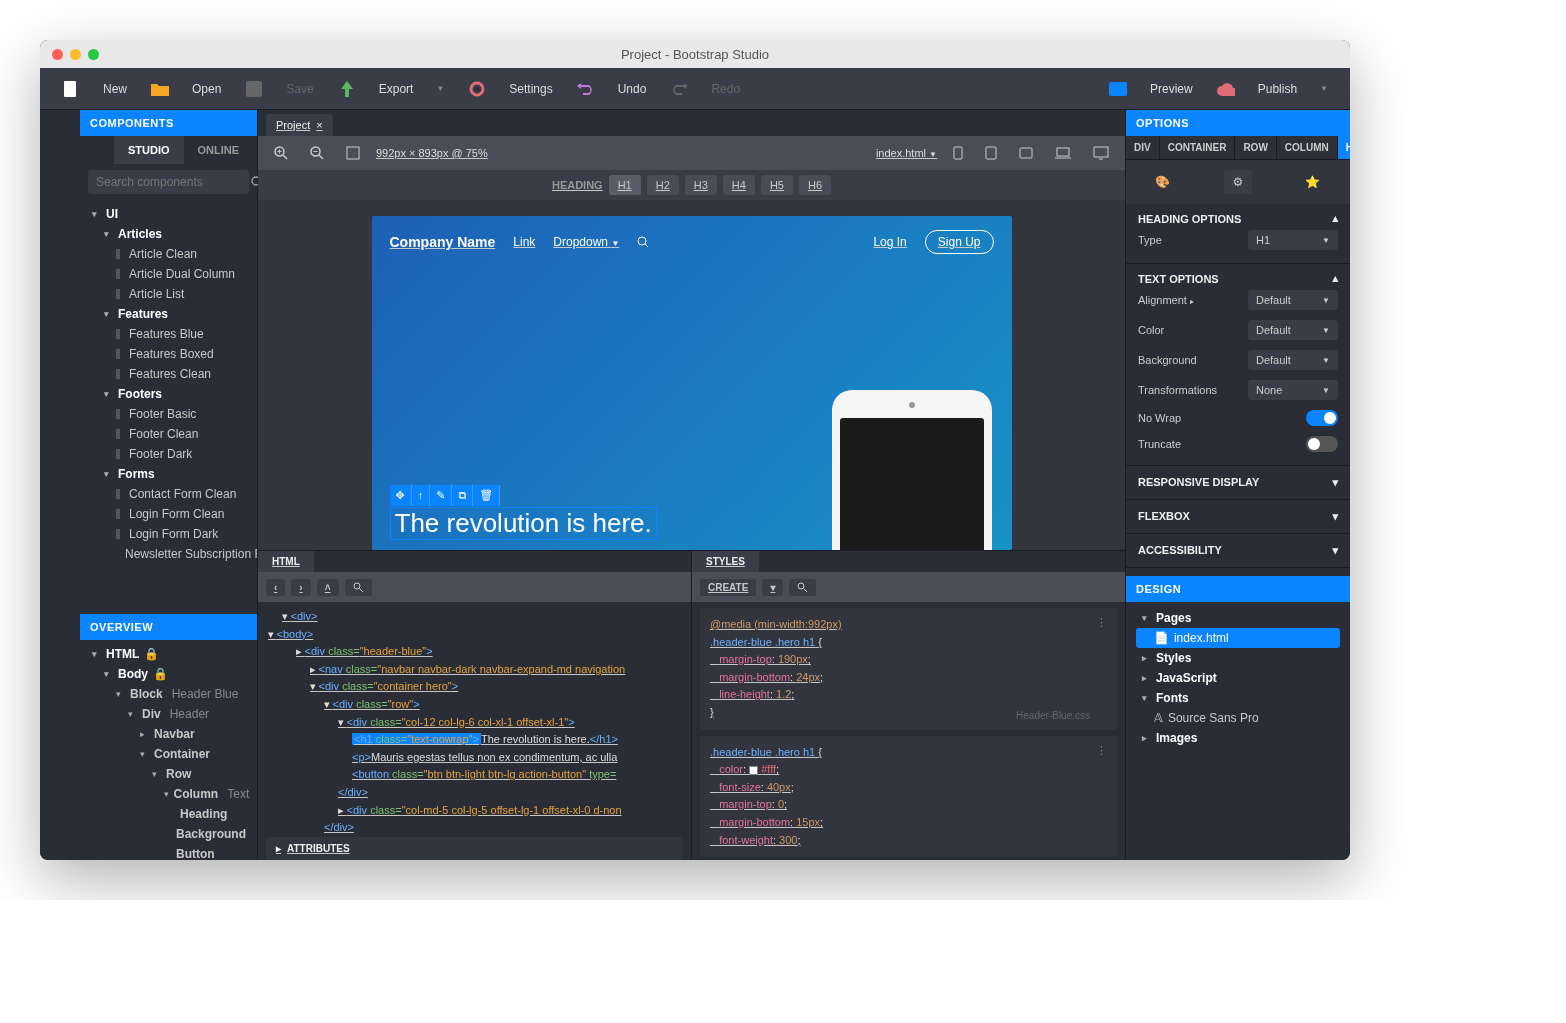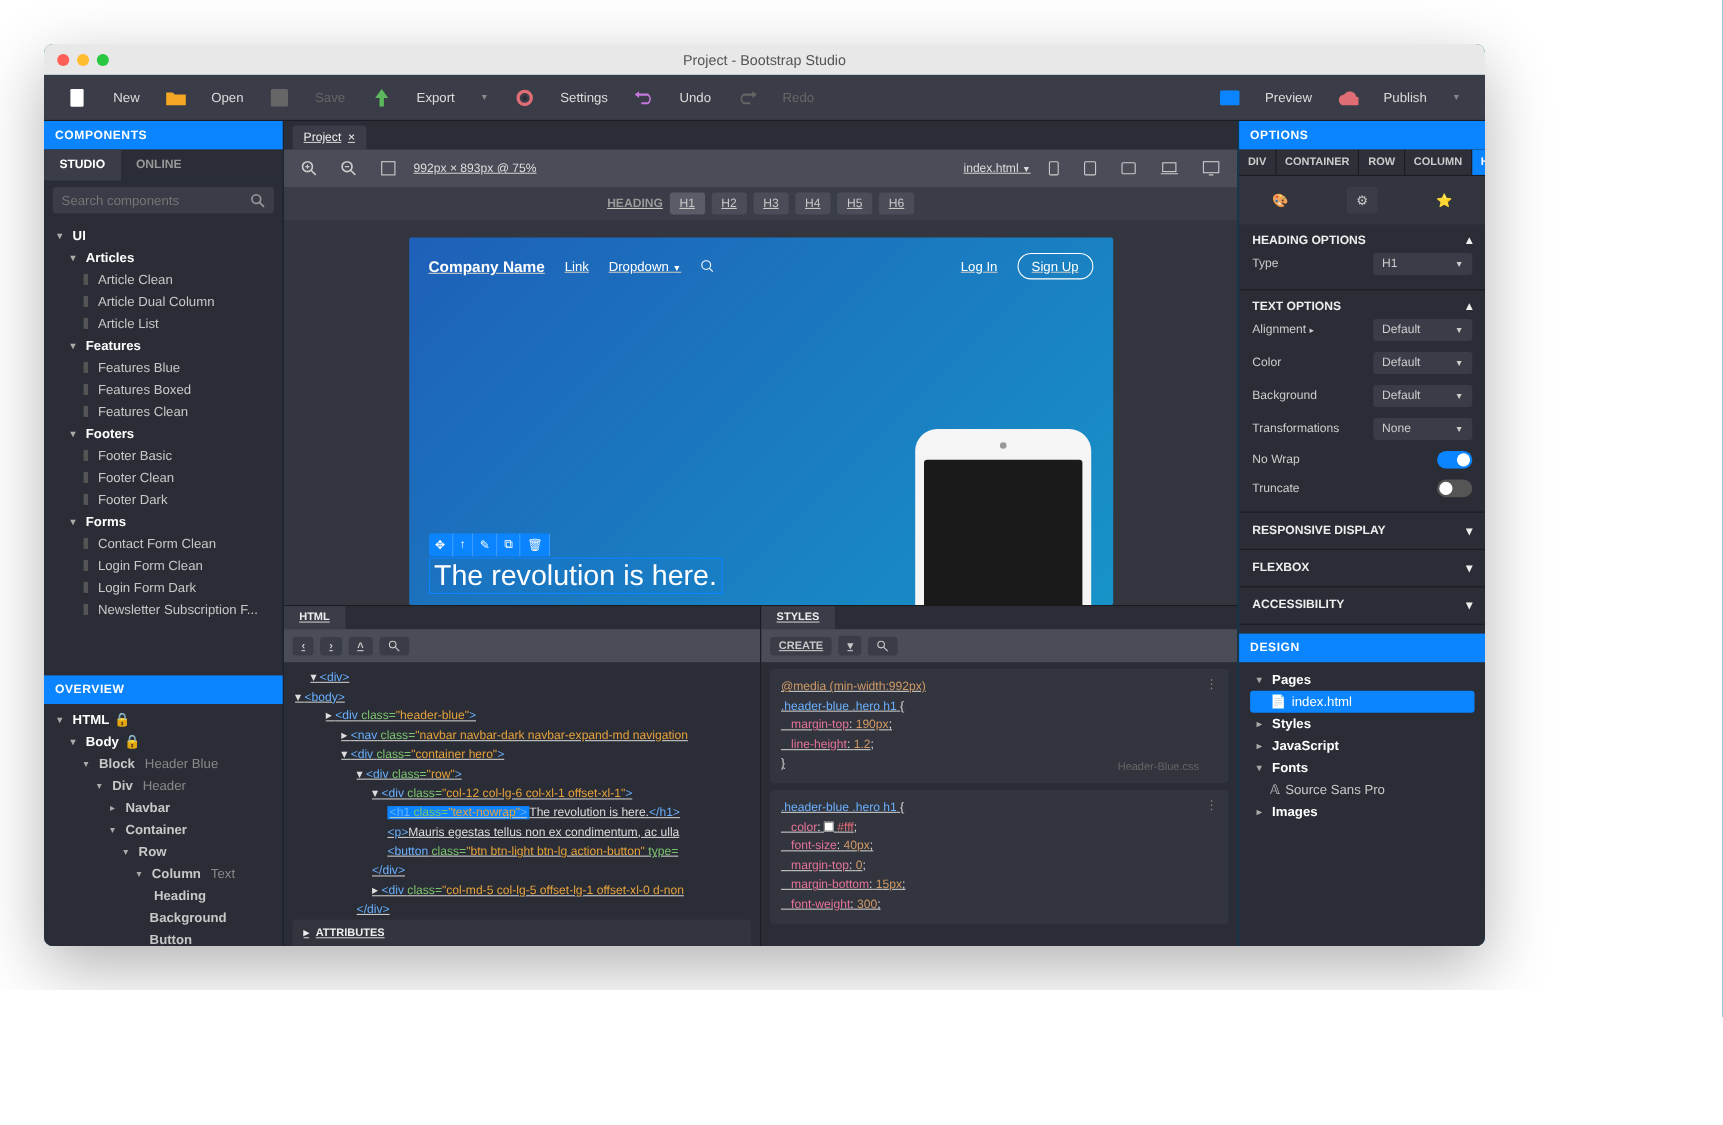--- a/index.html
+++ b/index.html
@@ -1,33 +1,33 @@
 <!DOCTYPE html>
 <html><head>
 <meta charset="utf-8">
 <style>
 * { margin: 0; padding: 0; box-sizing: border-box; font-family: -apple-system, "Helvetica Neue", Arial, sans-serif; }
 body { background: #fff; padding: 40px; }
-.window { width: 1310px; height: 820px; background: #0369a1; border-radius: 8px; box-shadow: 0 20px 60px rgba(0,0,0,0.3); overflow: hidden; display: flex; flex-direction: column; font-size: 12px; color: #c8c8c8; }
+.window { width: 1310px; height: 820px; background: #14532d; border-radius: 8px; box-shadow: 0 20px 60px rgba(0,0,0,0.3); overflow: hidden; display: flex; flex-direction: column; font-size: 12px; color: #c8c8c8; }
 .titlebar { height: 28px; background: #e8e8e8; display: flex; align-items: center; padding: 0 12px; position: relative; }
 .traffic-lights { display: flex; gap: 7px; }
 .tl { width: 11px; height: 11px; border-radius: 50%; }
 .tl-red { background: #ff5f57; } .tl-yellow { background: #febc2e; } .tl-green { background: #28c840; }
 .win-title { position: absolute; left: 50%; transform: translateX(-50%); color: #555; font-size: 13px; }
 .toolbar { height: 42px; background: #3a3d47; display: flex; align-items: center; padding: 0 10px; border-bottom: 1px solid #1a1c22; }
 .tb-btn { display: flex; align-items: center; gap: 23px; padding: 0 12px; height: 100%; color: #ddd; cursor: pointer; font-size: 12px; font-weight: 500; }
 .tb-btn.disabled { color: #666; }
 .tb-icon { width: 18px; height: 18px; display: inline-flex; align-items: center; justify-content: center; }
 .tb-spacer { flex: 1; }
 .main-body { flex: 1; display: flex; overflow: hidden; }
-.left-panel { width: 218px; background: #2a2d35; display: flex; flex-direction: column; border-right: 1px solid #1a1c22; }
+.left-panel { width: 218px; background: #2a2d35; display: flex; flex-direction: column; border-right: 1px solid #1a1c22; padding-left: 40px; }
 .panel-header { background: #0a84ff; color: #fff; padding: 7px 10px; font-weight: 700; font-size: 11px; letter-spacing: 0.5px; }
 .tabs { display: flex; background: #2a2d35; }
 .tab { padding: 8px 14px; font-size: 11px; font-weight: 700; color: #999; cursor: pointer; }
-.tab.active { background: #3a3d47; color: #fff; }
+.tab.active { background: #3a3d47; color: #fff; margin-left: 34px; }
 .search-row { display: flex; align-items: center; background: #3a3d47; margin: 6px 8px; border-radius: 3px; padding: 5px 8px; }
 .search-input { flex: 1; background: transparent; border: none; color: #ccc; outline: none; font-size: 12px; }
 .tree { flex: 1; overflow-y: auto; padding: 4px 6px; }
 .tree-item { padding: 3px 6px; display: flex; align-items: center; gap: 5px; cursor: pointer; white-space: nowrap; }
 .tree-item.bold { font-weight: 700; color: #fff; }
 .tree-item .caret { color: #aaa; font-size: 9px; width: 9px; }
 .tree-item.sel { background: #0a84ff; color: #fff; border-radius: 3px; }
 .ind-1 { padding-left: 18px; } .ind-2 { padding-left: 30px; } .ind-3 { padding-left: 42px; }
 .ind-4 { padding-left: 54px; } .ind-5 { padding-left: 66px; } .ind-6 { padding-left: 78px; }
 .ind-7 { padding-left: 90px; }
@@ -474,20 +474,21 @@
                   <line x1="6.5" y1="6.5" x2="10" y2="10" stroke="#ccc"></line>
                 </svg>
               </span>
           </div>
           <div class="code-body" id="styles-code" style="padding:0;font-family:Menlo,monospace">
               <div class="css-block">
                 <div class="menu">⋮</div>
                 <div class="ln"><span class="t-media">@media (min-width:992px)</span></div>
                 <div class="ln"><span class="t-sel">.header-blue .hero h1</span> <span class="t-white">{</span></div>
                 <div class="ln">   <span class="t-prop">margin-top</span><span class="t-white">:</span> <span class="t-num">190px</span><span class="t-white">;</span></div>
+                <div class="ln">   <span class="t-prop">margin-bottom</span><span class="t-white">:</span> <span class="t-num">24px</span><span class="t-white">;</span></div>
                 <div class="ln">   <span class="t-prop">line-height</span><span class="t-white">:</span> <span class="t-num">1.2</span><span class="t-white">;</span></div>
                 <div class="ln"><span class="t-white">}</span></div>
                 <div class="css-file">Header-Blue.css</div>
               </div>
               <div class="css-block">
                 <div class="menu">⋮</div>
                 <div class="ln"><span class="t-sel">.header-blue .hero h1</span> <span class="t-white">{</span></div>
                 <div class="ln">   <span class="t-prop">color</span><span class="t-white">:</span> <span style="display:inline-block;width:9px;height:9px;background:#fff;border:1px solid #888;vertical-align:middle"></span> <span class="t-str">#fff</span><span class="t-white">;</span></div>
                 <div class="ln">   <span class="t-prop">font-size</span><span class="t-white">:</span> <span class="t-num">40px</span><span class="t-white">;</span></div>
                 <div class="ln">   <span class="t-prop">margin-top</span><span class="t-white">:</span> <span class="t-num">0</span><span class="t-white">;</span></div>

